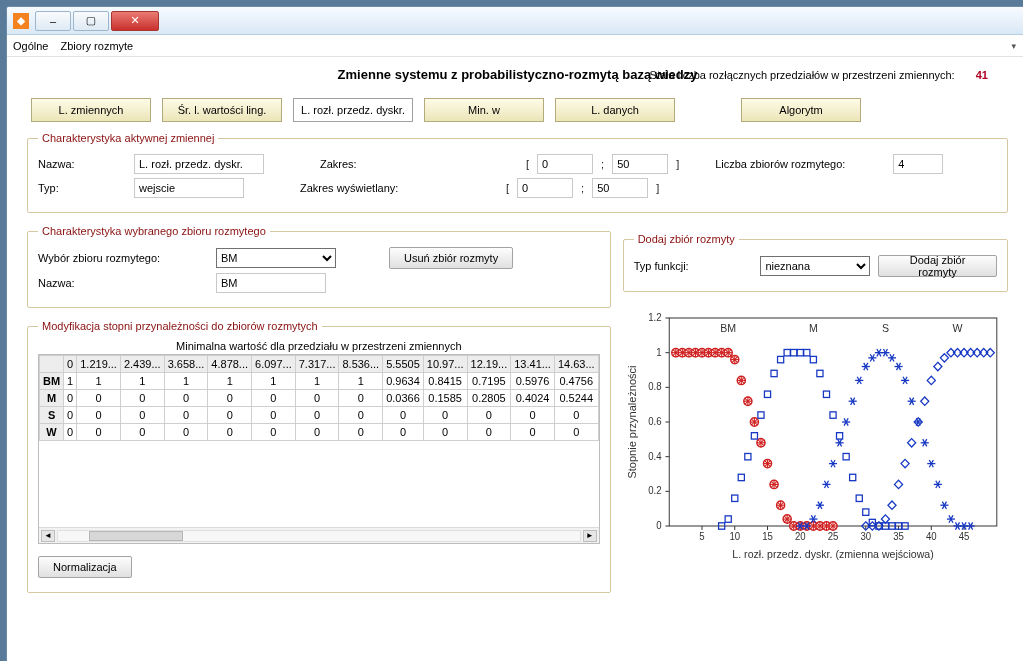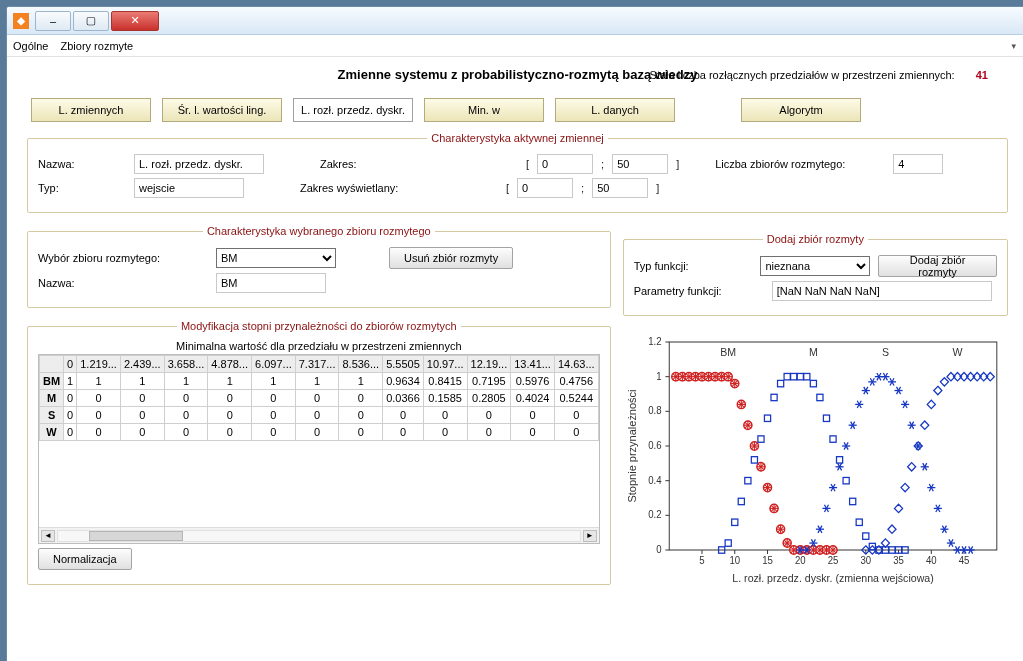--- a/index.html
+++ b/index.html
@@ -17,21 +17,21 @@
   .content { flex:1; padding:10px 20px 10px 20px; background:#fff; display:flex; flex-direction:column; gap:6px;}
   .header-row { display:flex; align-items:center; justify-content:center; position:relative; margin-bottom:10px;}
   .header-row h2 { font-size:13px; font-weight:bold; margin:0; }
   .header-right { position:absolute; right:20px; }
   .header-right .val { color:#b00020; font-weight:bold; margin-left:18px;}
   .toolbar { display:flex; gap:11px; margin-bottom:4px; padding-left:4px;}
   .toolbtn { width:120px; height:24px; background:linear-gradient(#fdfbe7,#ece5b8); border:1px solid #b3ab7c; display:flex; align-items:center; justify-content:center; }
   .toolbtn.active { background:#fff; border-color:#a0a0a0;}
   .toolbar .gap { width:44px; }
   fieldset { border:1px solid #d6c9a2; border-radius:2px; margin:0 0 6px 0; padding:6px 10px 10px 10px; }
-  fieldset > legend { color:#8a1010; padding:0 4px; font-size:11px;text-align:center; }
+  fieldset > legend { color:#8a1010; padding:0 4px; font-size:11px; }
   .row { display:flex; align-items:center; gap:8px; margin:4px 0;}
   .lbl { width:88px; }
   .field { width:110px; height:20px; border:1px solid #c9c9c9; background:#fff; padding:2px 4px; display:flex; align-items:center;}
   .bracket { color:#222; }
   .small-in { width:56px; height:20px; border:1px solid #c9c9c9; background:#fff; padding:2px 4px;}
   .two-col { display:flex; gap:12px; }
   .left-col { flex:6.2; display:flex; flex-direction:column; gap:6px;}
   .right-col { flex:4.2; display:flex; flex-direction:column; gap:6px;margin-top:8px;}
   select, .dropdown { height:20px; width:120px; border:1px solid #707070; background:#fff; }
   .btn { height:22px; padding:0 14px; background:linear-gradient(#fdfdfd,#e0e0e0); border:1px solid #a3a3a3; border-radius:2px; display:flex; align-items:center;}
@@ -230,37 +230,33 @@
                 </table>
             </div>
             <div class="hscroll">
               <div class="arrow">◄</div>
               <div class="track">
                   <div class="thumb"></div>
                 </div>
               <div class="arrow">►</div>
             </div>
           </div>
-          <div class="row" style="margin-top:4px;">
+          <div class="row" style="margin-top:12px;">
             <button class="btn">Normalizacja</button>
           </div>
         </fieldset>
       </div>
 
       <div class="right-col">
         <fieldset>
           <legend>Dodaj zbiór rozmyty</legend>
           <div class="row">
             <div style="width:130px">Typ funkcji:</div>
             <select style="width:120px"><option>nieznana</option></select>
             <button class="btn">Dodaj zbiór rozmyty</button>
-          </div>
-          <div class="row">
-            <div style="width:130px">Parametry funkcji:</div>
-            <input class="field" style="width: 220px;" value="[NaN NaN NaN NaN]">
           </div>
         </fieldset>
 
         <div class="chart-wrap">
           <svg class="chart" id="chart-svg" viewBox="0 0 400 260" preserveAspectRatio="none">
               <rect x="48" y="14" width="340" height="208" fill="none" stroke="#333"></rect>
               <line x1="48" y1="222" x2="44" y2="222" class="tick"></line>
               <text x="40" y="225" text-anchor="end" class="axlab">0</text>
               <line x1="48" y1="187.33333333333331" x2="44" y2="187.33333333333331" class="tick"></line>
               <text x="40" y="190.33333333333331" text-anchor="end" class="axlab">0.2</text>

